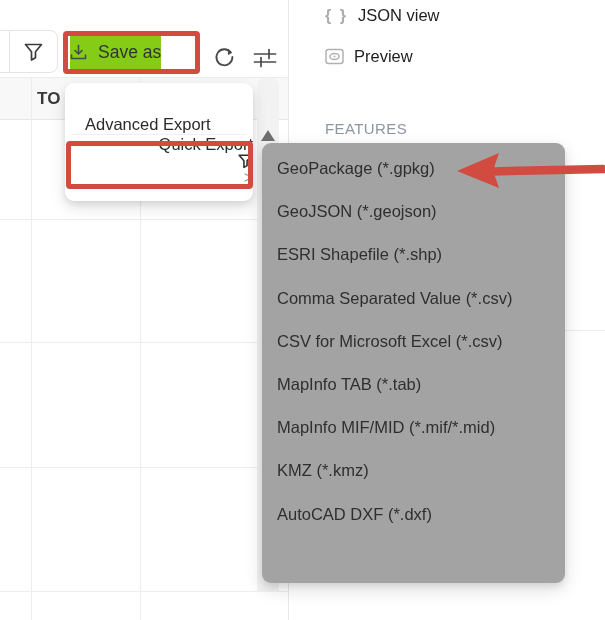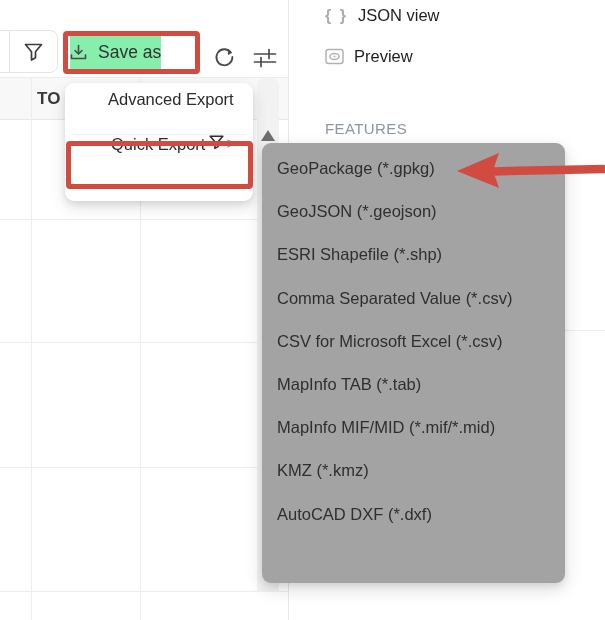--- a/index.html
+++ b/index.html
@@ -12,21 +12,21 @@
   .toolbar-border { position:absolute; left:0; top:77px; width:289px; height:1px; background:#ececec; }
   .btn-group {
     position:absolute; left:-16px; top:30px; width:74px; height:43px;
     background:#fff; border:1px solid #e4e4e4; border-radius:8px;
   }
   .btn-group .sep { position:absolute; left:24px; top:0; width:1px; height:41px; background:#e4e4e4; }
   .icon-btn { position:absolute; display:flex; align-items:center; justify-content:center; background:transparent; border:none; cursor:pointer; }
   .filter-btn { left:12px; top:32px; width:42px; height:40px; }
   .saveas-btn {
     position:absolute; left:70px; top:36px; height:33px; display:flex; align-items:center; gap:11px;
-    background:#86efac; border:none; font-family:inherit; font-size:17.5px; color:#333; cursor:pointer;
+    background:#84cc16; border:none; font-family:inherit; font-size:17.5px; color:#333; cursor:pointer;
   }
   .refresh-btn { left:211px; top:44px; width:26px; height:26px; }
   .tune-btn { left:251px; top:46px; width:28px; height:24px; }
   
   .tbl-header {
     position:absolute; left:0; top:78px; width:289px; height:42px;
     background:#f8f8f8; border-bottom:1px solid #e7e7e7;
   }
   .tbl-header .col-label {
     position:absolute; left:37px; top:11px; font-size:17px; font-weight:bold; color:#3a3a3a; letter-spacing:.2px;
@@ -49,25 +49,25 @@
   .braces-glyph { font-size:16px; color:#ababab; letter-spacing:2px; font-weight:bold; }
   .features-header { position:absolute; left:325px; top:120px; font-size:15px; color:#8d969e; letter-spacing:.4px; }
   .feature-row-divider { position:absolute; left:296px; top:330px; width:309px; height:1px; background:#ececec; }
   
   .dropdown {
     position:absolute; left:65px; top:83px; width:188px; height:118px;
     background:#fff; border-radius:9px; box-shadow:0 6px 16px rgba(0,0,0,.13), 0 3px 6px rgba(0,0,0,.08);
     padding-top:7px;
   }
   .dropdown .menu-item {
-    height:44px; display:flex; align-items:flex-start; padding-left:20px;
-    font-size:16.5px; color:#2b2b2b; cursor:pointer;margin-left:23px;
+    height:44px; display:flex; align-items:flex-end; padding-left:20px;
+    font-size:16.5px; color:#2b2b2b; cursor:pointer;
   }
   .dropdown .divider { height:1px; background:#f0f0f0; margin:0 7px; }
-  .quick-row { gap:0; }
+  .quick-row { gap:0;flex-direction:column; }
   .quick-chevron { color:#9a9a9a; font-size:16px; margin-left:2px; }
   
   .submenu {
     position:absolute; left:262px; top:143px; width:303px; height:440px;
     background:#a3a3a3; border-radius:9px; box-shadow:0 6px 18px rgba(0,0,0,.14), 0 3px 6px rgba(0,0,0,.08);
     padding-top:4px;
   }
   .submenu .menu-item {
     height:43.2px; display:flex; align-items:center; padding-left:15px;
     font-size:16.5px; color:#2f2f2f; cursor:pointer;

